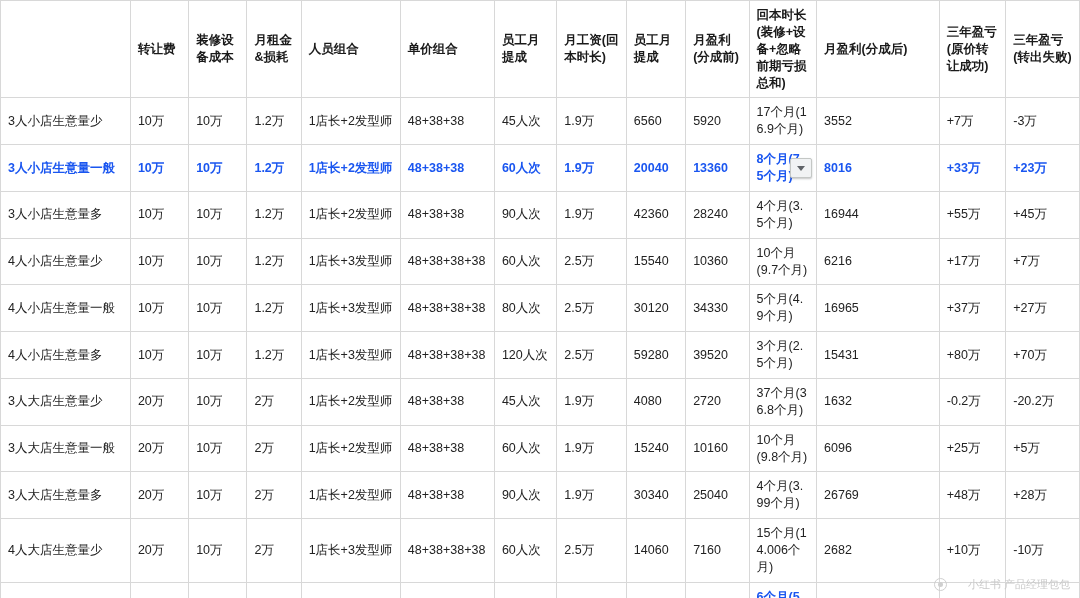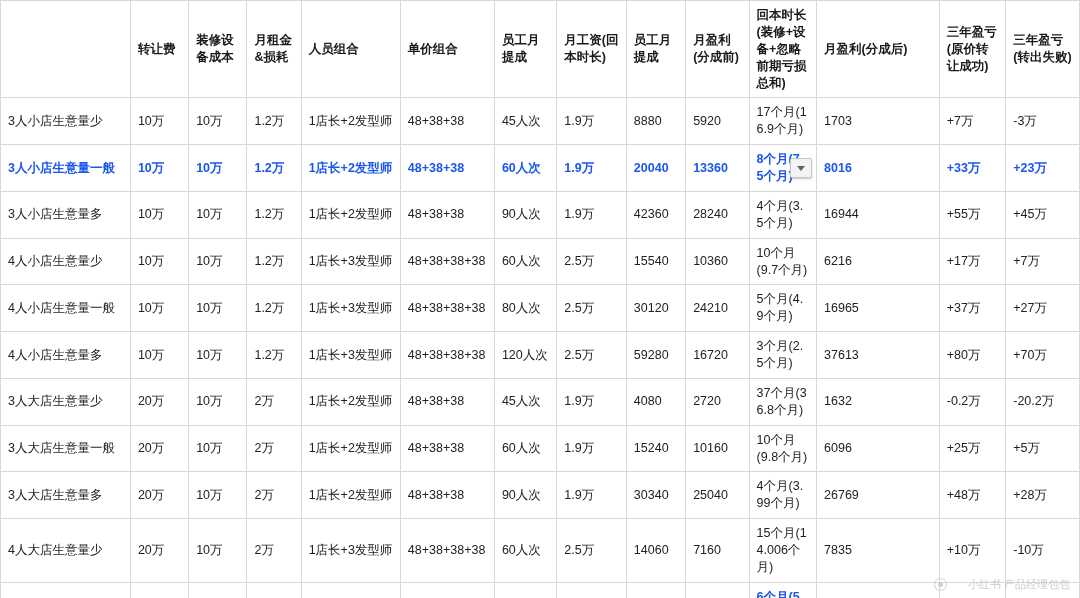--- a/index.html
+++ b/index.html
@@ -158,24 +158,24 @@
     <tbody>
         <tr>
           <td><span>3人小店生意量少</span></td>
           <td><span>10万</span></td>
           <td><span>10万</span></td>
           <td><span>1.2万</span></td>
           <td><span>1店长+2发型师</span></td>
           <td><span>48+38+38</span></td>
           <td><span>45人次</span></td>
           <td><span>1.9万</span></td>
-          <td><span>8880</span></td>
+          <td><span>6560</span></td>
           <td><span>5920</span></td>
           <td><span>17个月(16.9个月)</span></td>
-          <td><span>1703</span></td>
+          <td><span>3552</span></td>
           <td><span>+7万</span></td>
           <td><span>-3万</span></td>
         </tr>
         <tr class="highlight">
           <td><span>3人小店生意量一般</span></td>
           <td><span>10万</span></td>
           <td><span>10万</span></td>
           <td><span>1.2万</span></td>
           <td><span>1店长+2发型师</span></td>
           <td><span>48+38+38</span></td>
@@ -225,39 +225,39 @@
         <tr>
           <td><span>4人小店生意量一般</span></td>
           <td><span>10万</span></td>
           <td><span>10万</span></td>
           <td><span>1.2万</span></td>
           <td><span>1店长+3发型师</span></td>
           <td><span>48+38+38+38</span></td>
           <td><span>80人次</span></td>
           <td><span>2.5万</span></td>
           <td><span>30120</span></td>
-          <td><span>24210</span></td>
+          <td><span>34330</span></td>
           <td><span>5个月(4.9个月)</span></td>
           <td><span>16965</span></td>
           <td><span>+37万</span></td>
           <td><span>+27万</span></td>
         </tr>
         <tr>
           <td><span>4人小店生意量多</span></td>
           <td><span>10万</span></td>
           <td><span>10万</span></td>
           <td><span>1.2万</span></td>
           <td><span>1店长+3发型师</span></td>
           <td><span>48+38+38+38</span></td>
           <td><span>120人次</span></td>
           <td><span>2.5万</span></td>
           <td><span>59280</span></td>
-          <td><span>16720</span></td>
+          <td><span>39520</span></td>
           <td><span>3个月(2.5个月)</span></td>
-          <td><span>37613</span></td>
+          <td><span>15431</span></td>
           <td><span>+80万</span></td>
           <td><span>+70万</span></td>
         </tr>
         <tr>
           <td><span>3人大店生意量少</span></td>
           <td><span>20万</span></td>
           <td><span>10万</span></td>
           <td><span>2万</span></td>
           <td><span>1店长+2发型师</span></td>
           <td><span>48+38+38</span></td>
@@ -307,21 +307,21 @@
           <td><span>20万</span></td>
           <td><span>10万</span></td>
           <td><span>2万</span></td>
           <td><span>1店长+3发型师</span></td>
           <td><span>48+38+38+38</span></td>
           <td><span>60人次</span></td>
           <td><span>2.5万</span></td>
           <td><span>14060</span></td>
           <td><span>7160</span></td>
           <td><span>15个月(14.006个月)</span></td>
-          <td><span>7835</span></td>
+          <td><span>2682</span></td>
           <td><span>+10万</span></td>
           <td><span>-10万</span></td>
         </tr>
         <tr class="highlight">
           <td></td>
           <td></td>
           <td></td>
           <td></td>
           <td></td>
           <td></td>

